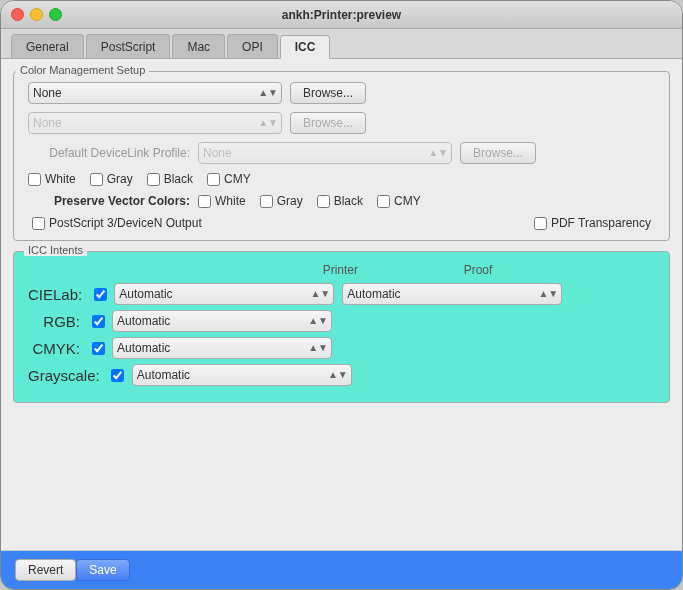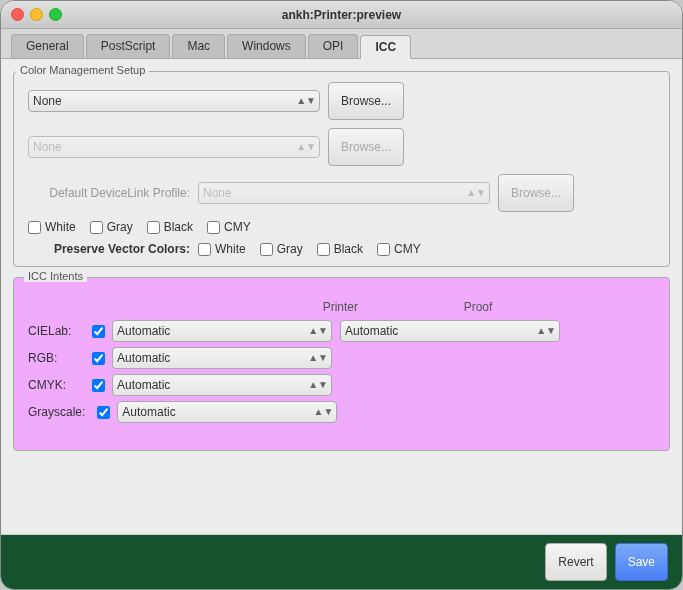--- a/index.html
+++ b/index.html
@@ -67,21 +67,21 @@
       font-size: 12px;
       color: #333;
       background: #c0c0c0;
       border: 1px solid #aaa;
       border-bottom: none;
       border-radius: 4px 4px 0 0;
       cursor: pointer;
       margin-right: 2px;
       height: 24px;
       display: flex;
-      align-items: flex-start;
+      align-items: center;
     }
     .tab.active {
       background: #ececec;
       border-bottom: 1px solid #ececec;
       margin-bottom: -1px;
       z-index: 1;
       font-weight: bold;
     }
     .content {
       flex: 1;
@@ -146,21 +146,21 @@
       position: absolute;
       right: 4px;
       pointer-events: none;
       font-size: 10px;
       color: #666;
       display: flex;
       flex-direction: column;
       line-height: 1;
     }
     .btn {
-      height: 38px;
+      height: 22px;
       padding: 0 12px;
       border: 1px solid #aaa;
       border-radius: 4px;
       background: linear-gradient(to bottom, #f5f5f5, #e0e0e0);
       font-size: 12px;
       cursor: pointer;
       color: #333;
     }
     .btn:disabled {
       color: #aaa;
@@ -183,22 +183,22 @@
       color: #333;
     }
     input[type="checkbox"] {
       width: 13px;
       height: 13px;
       cursor: pointer;
     }
     .icc-intents-group {
       border: 1px solid #aaa;
       border-radius: 4px;
-      padding: 22px 14px;
-      background: #f0abfc;
+      padding: 11px 14px;
+      background: #5eead4;
       position: relative;
       margin-top: 10px;
     }
     .icc-intents-title {
       position: absolute;
       top: -8px;
       left: 10px;
       background: #ececec;
       padding: 0 4px;
       font-size: 11px;
@@ -221,49 +221,47 @@
       width: 240px;
       text-align: center;
     }
     .intent-row {
       display: flex;
       align-items: center;
       margin-bottom: 5px;
     }
     .intent-label {
       min-width: 60px;
-      text-align: left;
-      font-size: 12px;
+      text-align: right;
+      font-size: 15px;
       color: #333;
       padding-right: 8px;
     }
     .intent-check {
       width: 20px;
       display: flex;
       align-items: center;
       justify-content: center;
     }
     .bottom-bar {
       display: flex;
-      justify-content: flex-end;
       padding: 8px 14px;
-      gap: 8px;
       border-top: 1px solid #ccc;
-      background: #14532d;
+      background: #3b82f6;
       flex-shrink: 0;
     }
     .no-select { user-select: none; }
     .postscript-row {
       display: flex;
       align-items: center;
       justify-content: space-between;
       padding: 0 4px;
     }
     .main-select {
-      width: 292px;
+      width: 254px;
     }
   </style>
 </head>
 <body>
 
 <div class="window">
 
   <div class="title-bar">
     <div class="traffic-lights">
       <div class="traffic-light tl-red"></div>
@@ -277,23 +275,20 @@
     <div class="tab">
       <span>General</span>
     </div>
     <div class="tab">
       <span>PostScript</span>
     </div>
     <div class="tab">
       <span>Mac</span>
     </div>
     <div class="tab">
-      <span>Windows</span>
-    </div>
-    <div class="tab">
       <span>OPI</span>
     </div>
     <div class="tab active">
       <span>ICC</span>
     </div>
   </div>
 
   <div class="content">
 
     <div class="group-box">
@@ -367,20 +362,30 @@
             <input type="checkbox" style="">
             <span>Black</span>
           </label>
           <label class="check-item">
             <input type="checkbox" style="">
             <span>CMY</span>
           </label>
         </div>
       </div>
 
+      <div class="postscript-row">
+        <label class="check-item">
+          <input type="checkbox" style="">
+          <span>PostScript 3/DeviceN Output</span>
+        </label>
+        <label class="check-item">
+          <input type="checkbox" style="">
+          <span>PDF Transparency</span>
+        </label>
+      </div>
     </div>
 
     <div class="icc-intents-group">
       <span class="icc-intents-title">ICC Intents</span>
 
       <div class="intents-header">
         <span class="intents-col-label">Printer</span>
         <span class="intents-col-label2">Proof</span>
       </div>
 

